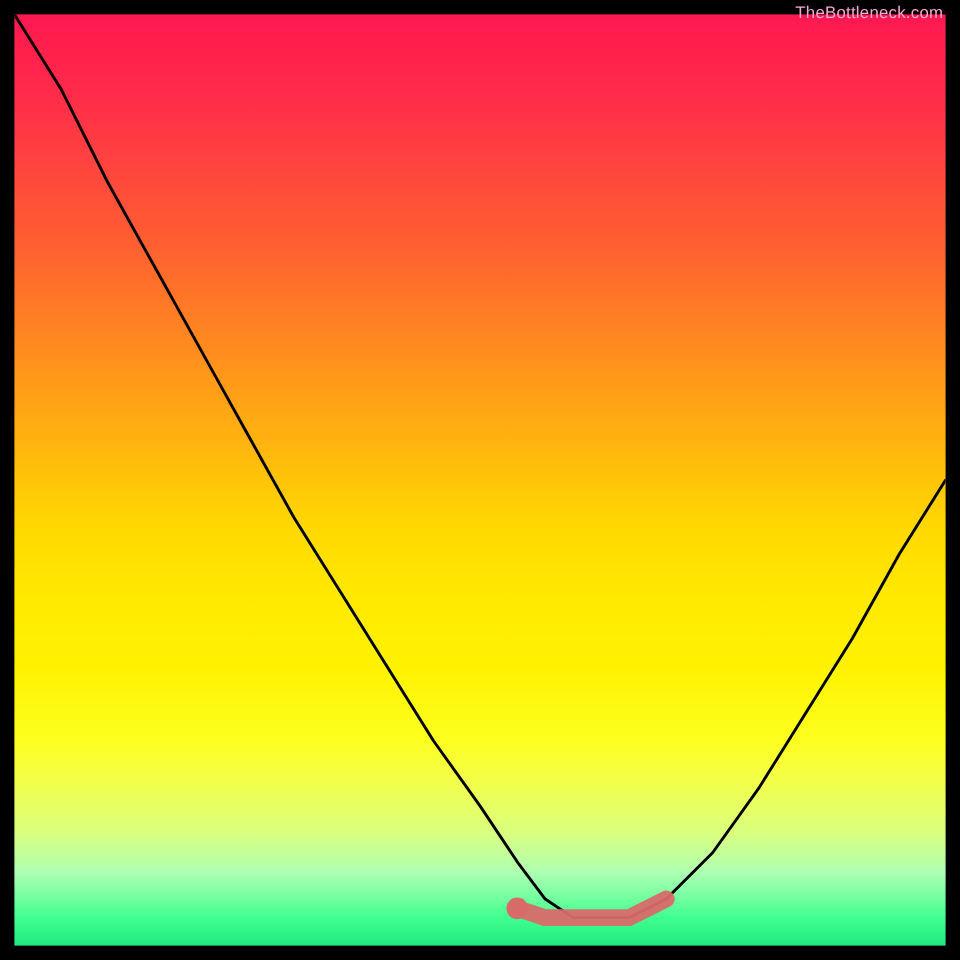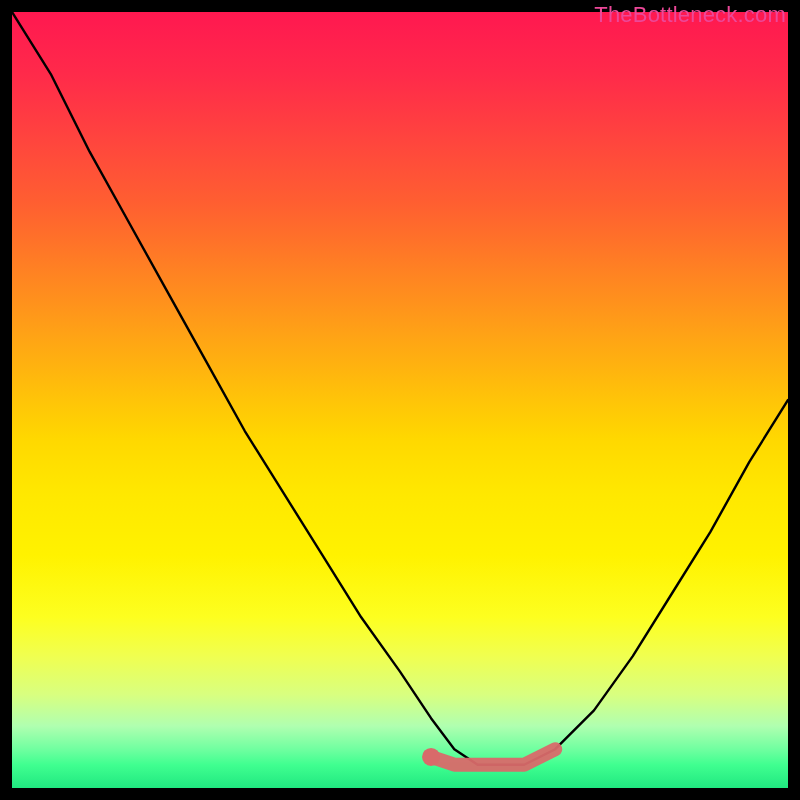--- a/index.html
+++ b/index.html
@@ -46,22 +46,22 @@
     position: absolute;
     left: 0;
     top: 0;
     width: 776px;
     height: 776px;
   }
   .watermark {
     position: absolute;
     top: 2px;
     right: 14px;
-    color: #ec4899;
-    font-size: 22px;
+    color: #f9a8d4;
+    font-size: 14px;
     font-weight: 500;
     letter-spacing: 0.2px;
   }
 </style>
 </head>
 <body>
 
 <div class="chart-container">
 
   <div class="plot-area">

